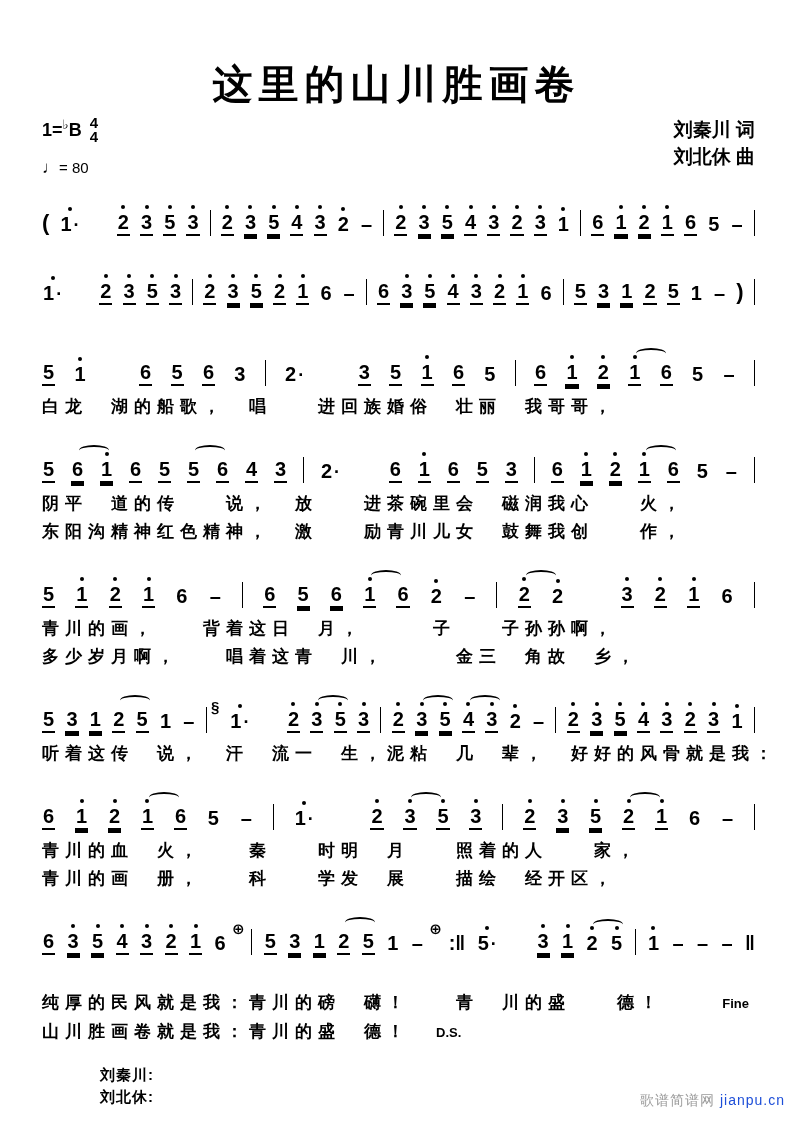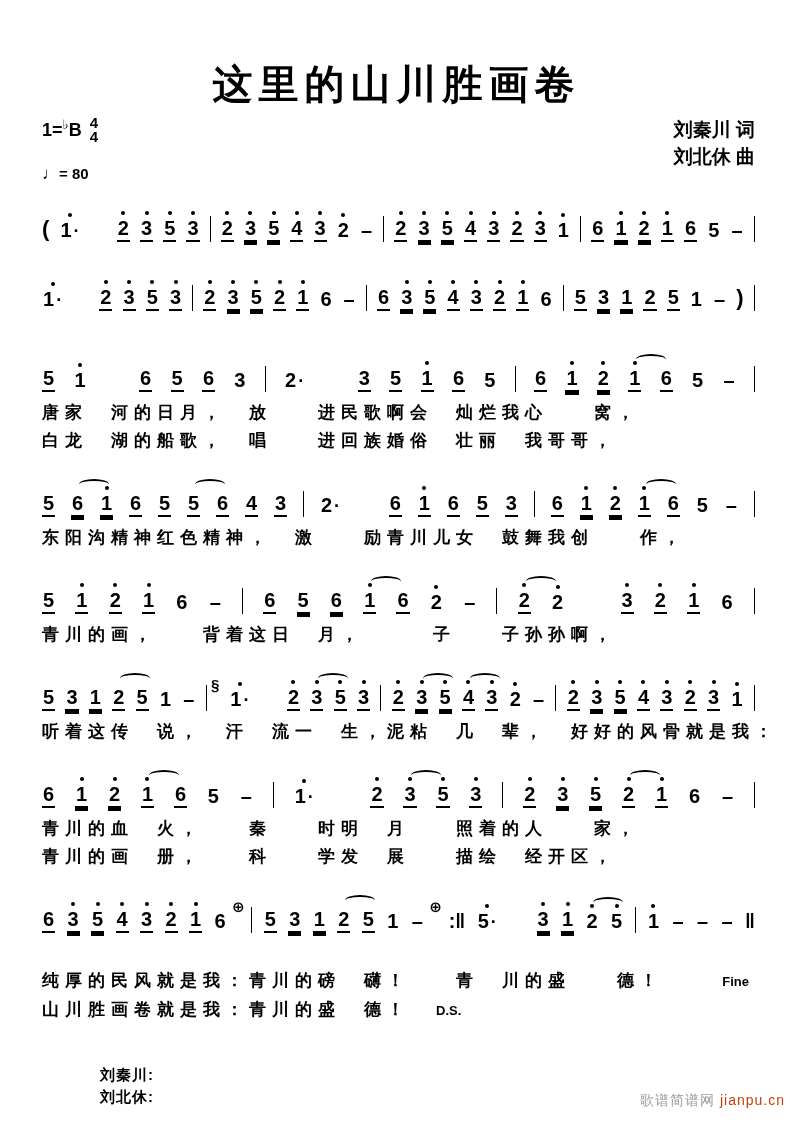--- a/index.html
+++ b/index.html
@@ -10,21 +10,21 @@
   .page{padding-top:62px;}
   .title{
     text-align:center;font-size:40px;font-weight:bold;letter-spacing:6px;line-height:1.1;
   }
   .meta{display:flex;justify-content:space-between;margin:10px 38px 0 42px;}
   .meta-left{font-weight:bold;}
   .keysig{font-size:18px;display:flex;align-items:center;}
   .flat{font-size:13px;vertical-align:super;position:relative;top:-6px;}
   .timesig{display:inline-block;text-align:center;font-size:15px;line-height:0.95;margin-left:8px;font-weight:bold;}
   .timesig span{display:block;}
-  .tempo{font-size:15px;margin-top:19px;font-weight:bold;}
+  .tempo{font-size:15px;margin-top:13px;font-weight:normal;}
   .tempo .tnote{font-size:17px;}
   .meta-right{text-align:left;font-size:19px;font-weight:bold;line-height:27px;}
 
   .score{margin:16px 38px 0 42px;}
   .system{margin-bottom:22px;}
   .system.gapbig{margin-bottom:34px;}
   .notes-row{
     display:flex;justify-content:space-between;align-items:flex-end;
     padding:16px 0 5px 0;position:relative;
   }
@@ -184,21 +184,20 @@
           <span class="bar"></span>
           <span class="note u1">6</span>
           <span class="note da u2">1</span>
           <span class="note da u2">2</span>
           <span class="note da u1 tie">1<span class="arc"></span></span>
           <span class="note u1">6</span>
           <span class="note">5</span>
           <span class="note dash">–</span>
           <span class="bar"></span>
         </div>
-        <div class="lyric-row"><span class="lyric-text">唐家　河的日月，　放　　进民歌啊会　灿烂我心　　窝，</span></div>
         <div class="lyric-row"><span class="lyric-text">白龙　湖的船歌，　唱　　进回族婚俗　壮丽　我哥哥，</span></div>
       </div>
       <div class="system">
         <div class="notes-row">
           <span class="note u1">5</span>
           <span class="note u2 tie">6<span class="arc"></span></span>
           <span class="note da u2">1</span>
           <span class="note u1">6</span>
           <span class="note u1">5</span>
           <span class="note u1 tie">5<span class="arc"></span></span>
@@ -216,20 +215,21 @@
           <span class="bar"></span>
           <span class="note u1">6</span>
           <span class="note da u2">1</span>
           <span class="note da u2">2</span>
           <span class="note da u1 tie">1<span class="arc"></span></span>
           <span class="note u1">6</span>
           <span class="note">5</span>
           <span class="note dash">–</span>
           <span class="bar"></span>
         </div>
+        <div class="lyric-row"><span class="lyric-text">阴平　道的传　　说，　放　　进茶碗里会　磁润我心　　火，</span></div>
         <div class="lyric-row"><span class="lyric-text">东阳沟精神红色精神，　激　　励青川儿女　鼓舞我创　　作，</span></div>
       </div>
       <div class="system">
         <div class="notes-row">
           <span class="note u1">5</span>
           <span class="note da u1">1</span>
           <span class="note da u1">2</span>
           <span class="note da u1">1</span>
           <span class="note">6</span>
           <span class="note dash">–</span>
@@ -245,20 +245,21 @@
           <span class="note da u1 tie">2<span class="arc"></span></span>
           <span class="note da">2</span>
           <span class="gap"></span>
           <span class="note da u1">3</span>
           <span class="note da u1">2</span>
           <span class="note da u1">1</span>
           <span class="note">6</span>
           <span class="bar"></span>
         </div>
         <div class="lyric-row"><span class="lyric-text">青川的画，　　背着这日　月，　　　子　　子孙孙啊，</span></div>
+        <div class="lyric-row"><span class="lyric-text">多少岁月啊，　　唱着这青　川，　　　金三　角故　乡，</span></div>
       </div>
       <div class="system">
         <div class="notes-row">
           <span class="note u1">5</span>
           <span class="note u2">3</span>
           <span class="note u2">1</span>
           <span class="note u1 tie">2<span class="arc"></span></span>
           <span class="note u1">5</span>
           <span class="note">1</span>
           <span class="note dash">–</span>
@@ -364,15 +365,15 @@
         <div class="lyric-row"><span class="lyric-text">山川胜画卷就是我：青川的盛　德！</span><span class="lyric-suffix after">D.S.</span></div>
       </div>
     </div>
 
   <div class="footer">
     <div>刘秦川:</div>
     <div>刘北休:</div>
   </div>
 
   <div class="watermark">
-    <span style="color: rgb(154, 154, 154);">歌谱简谱网 </span><span style="color: #c2410c;">jianpu.cn</span>
+    <span style="color: rgb(154, 154, 154);">歌谱简谱网 </span><span style="color: #1d4ed8;">jianpu.cn</span>
   </div>
 </div>
 
 </body></html>

